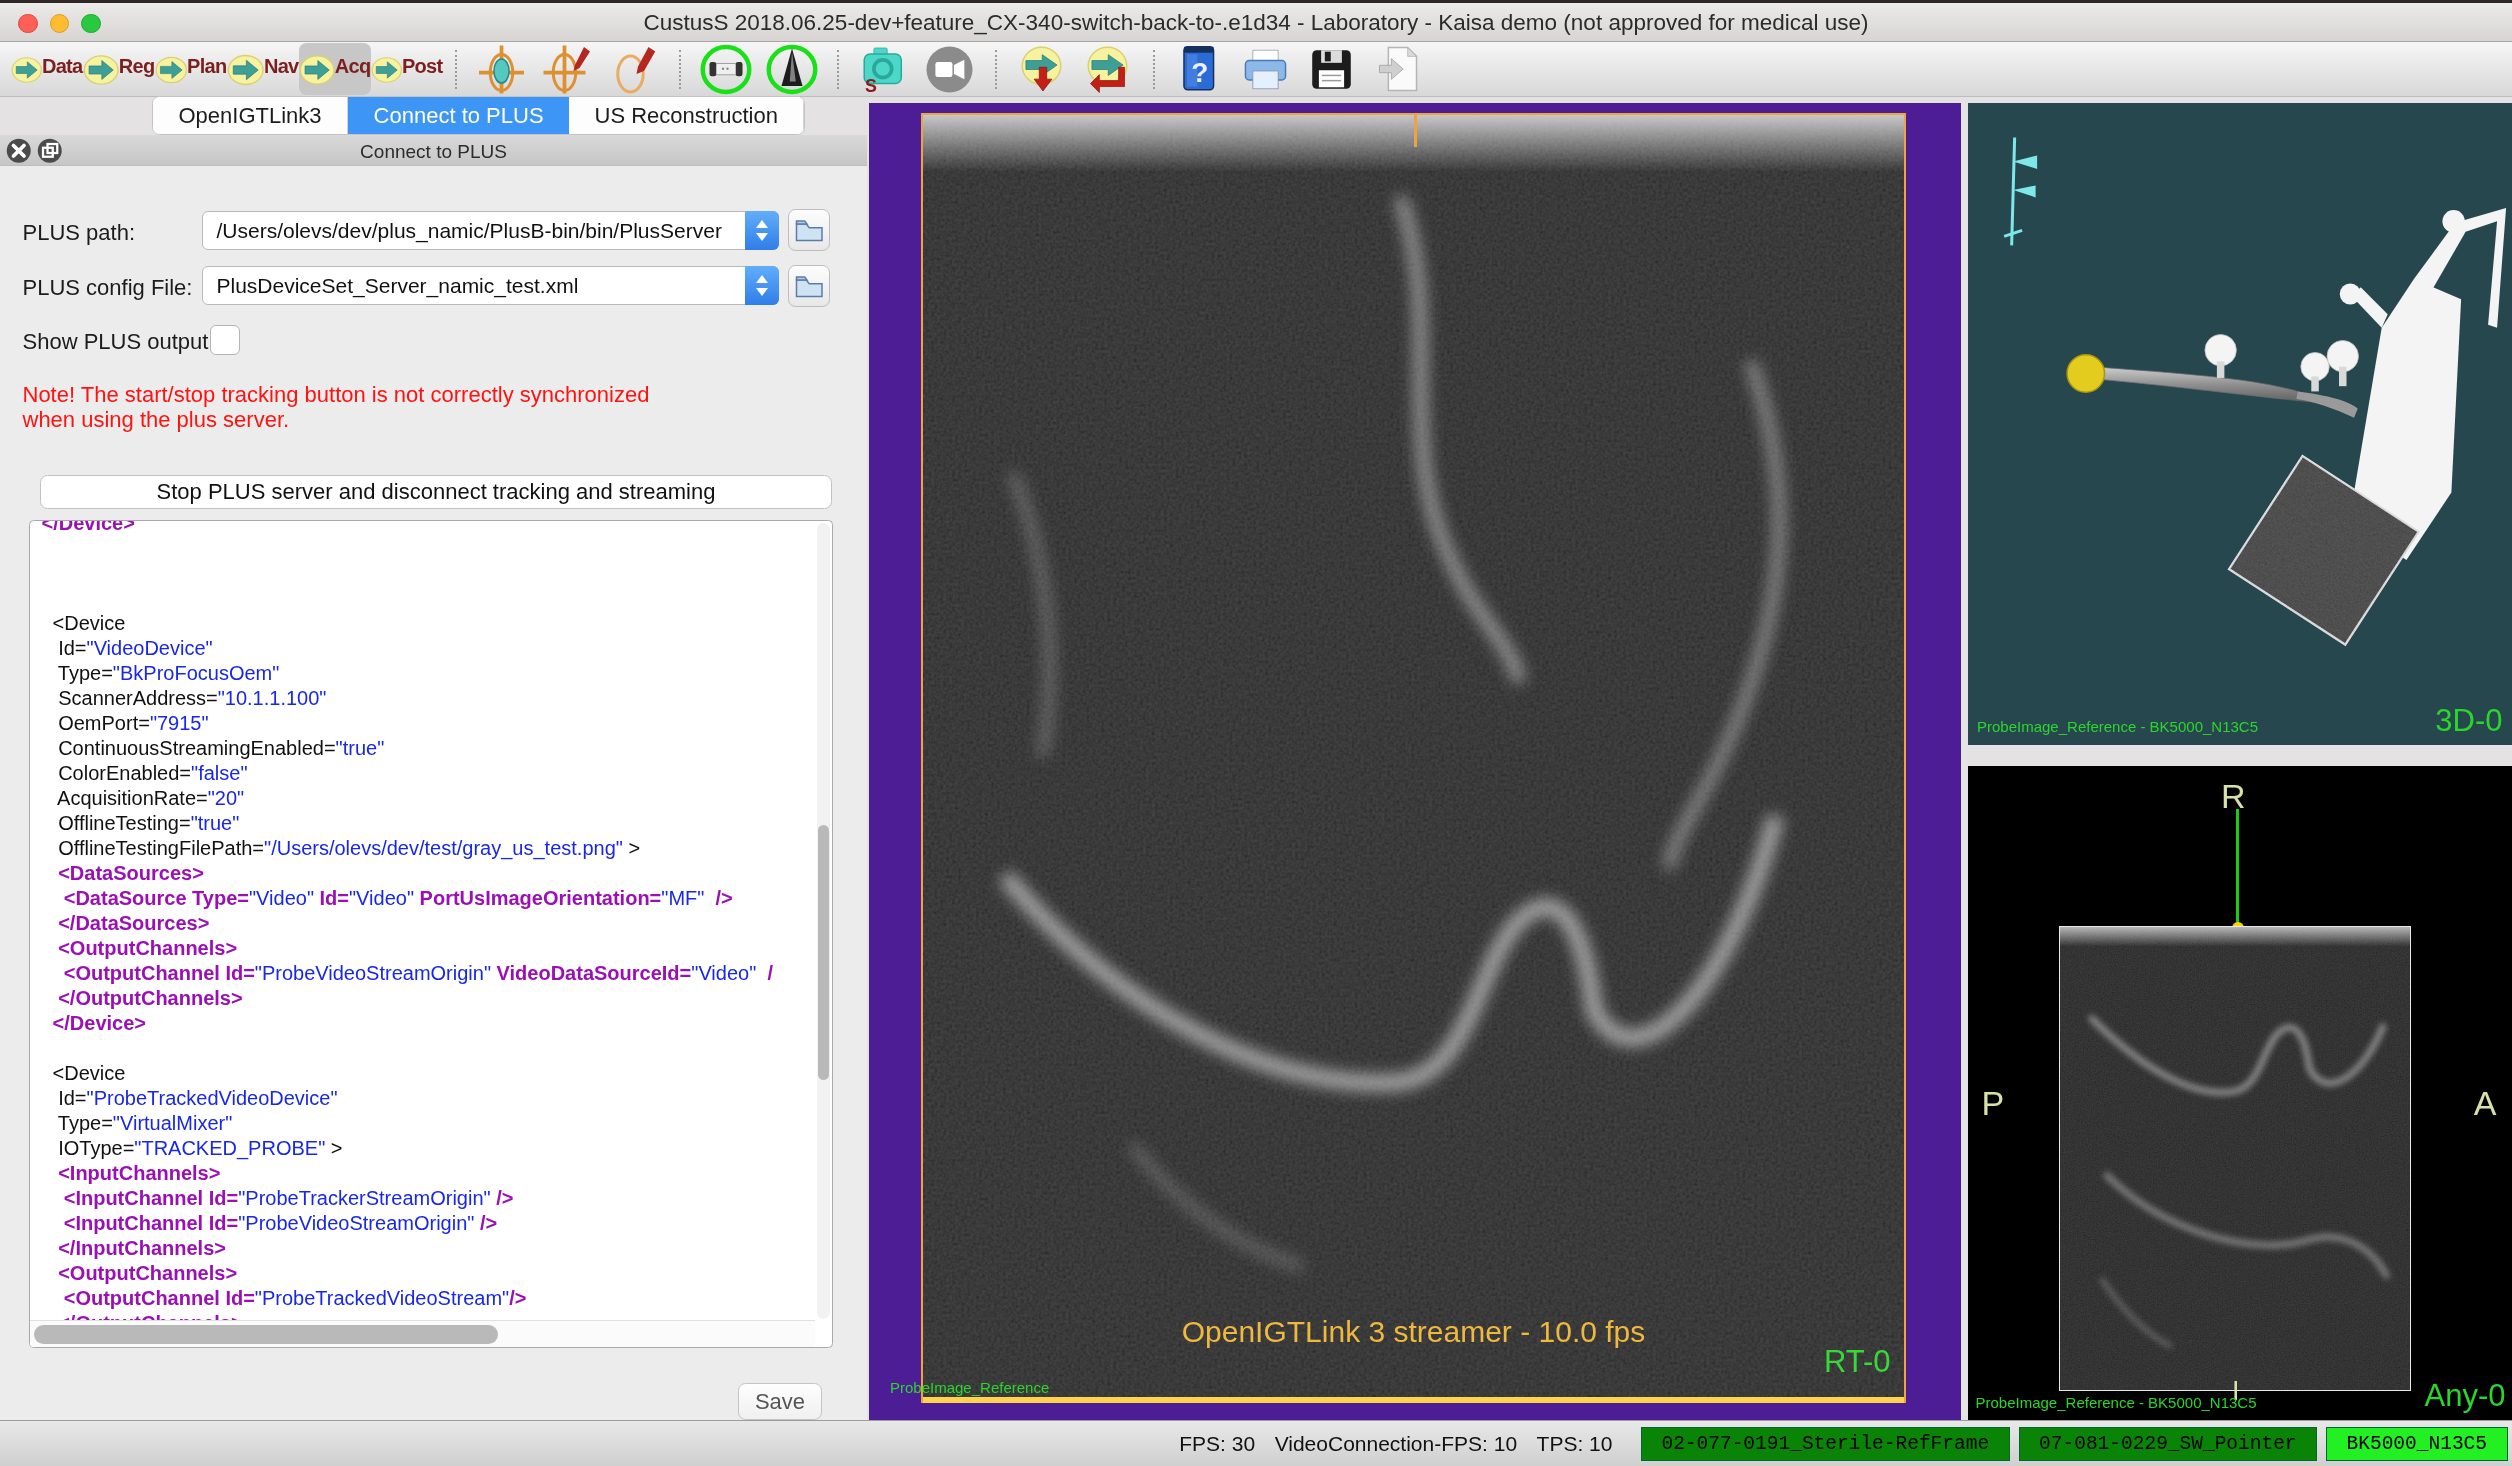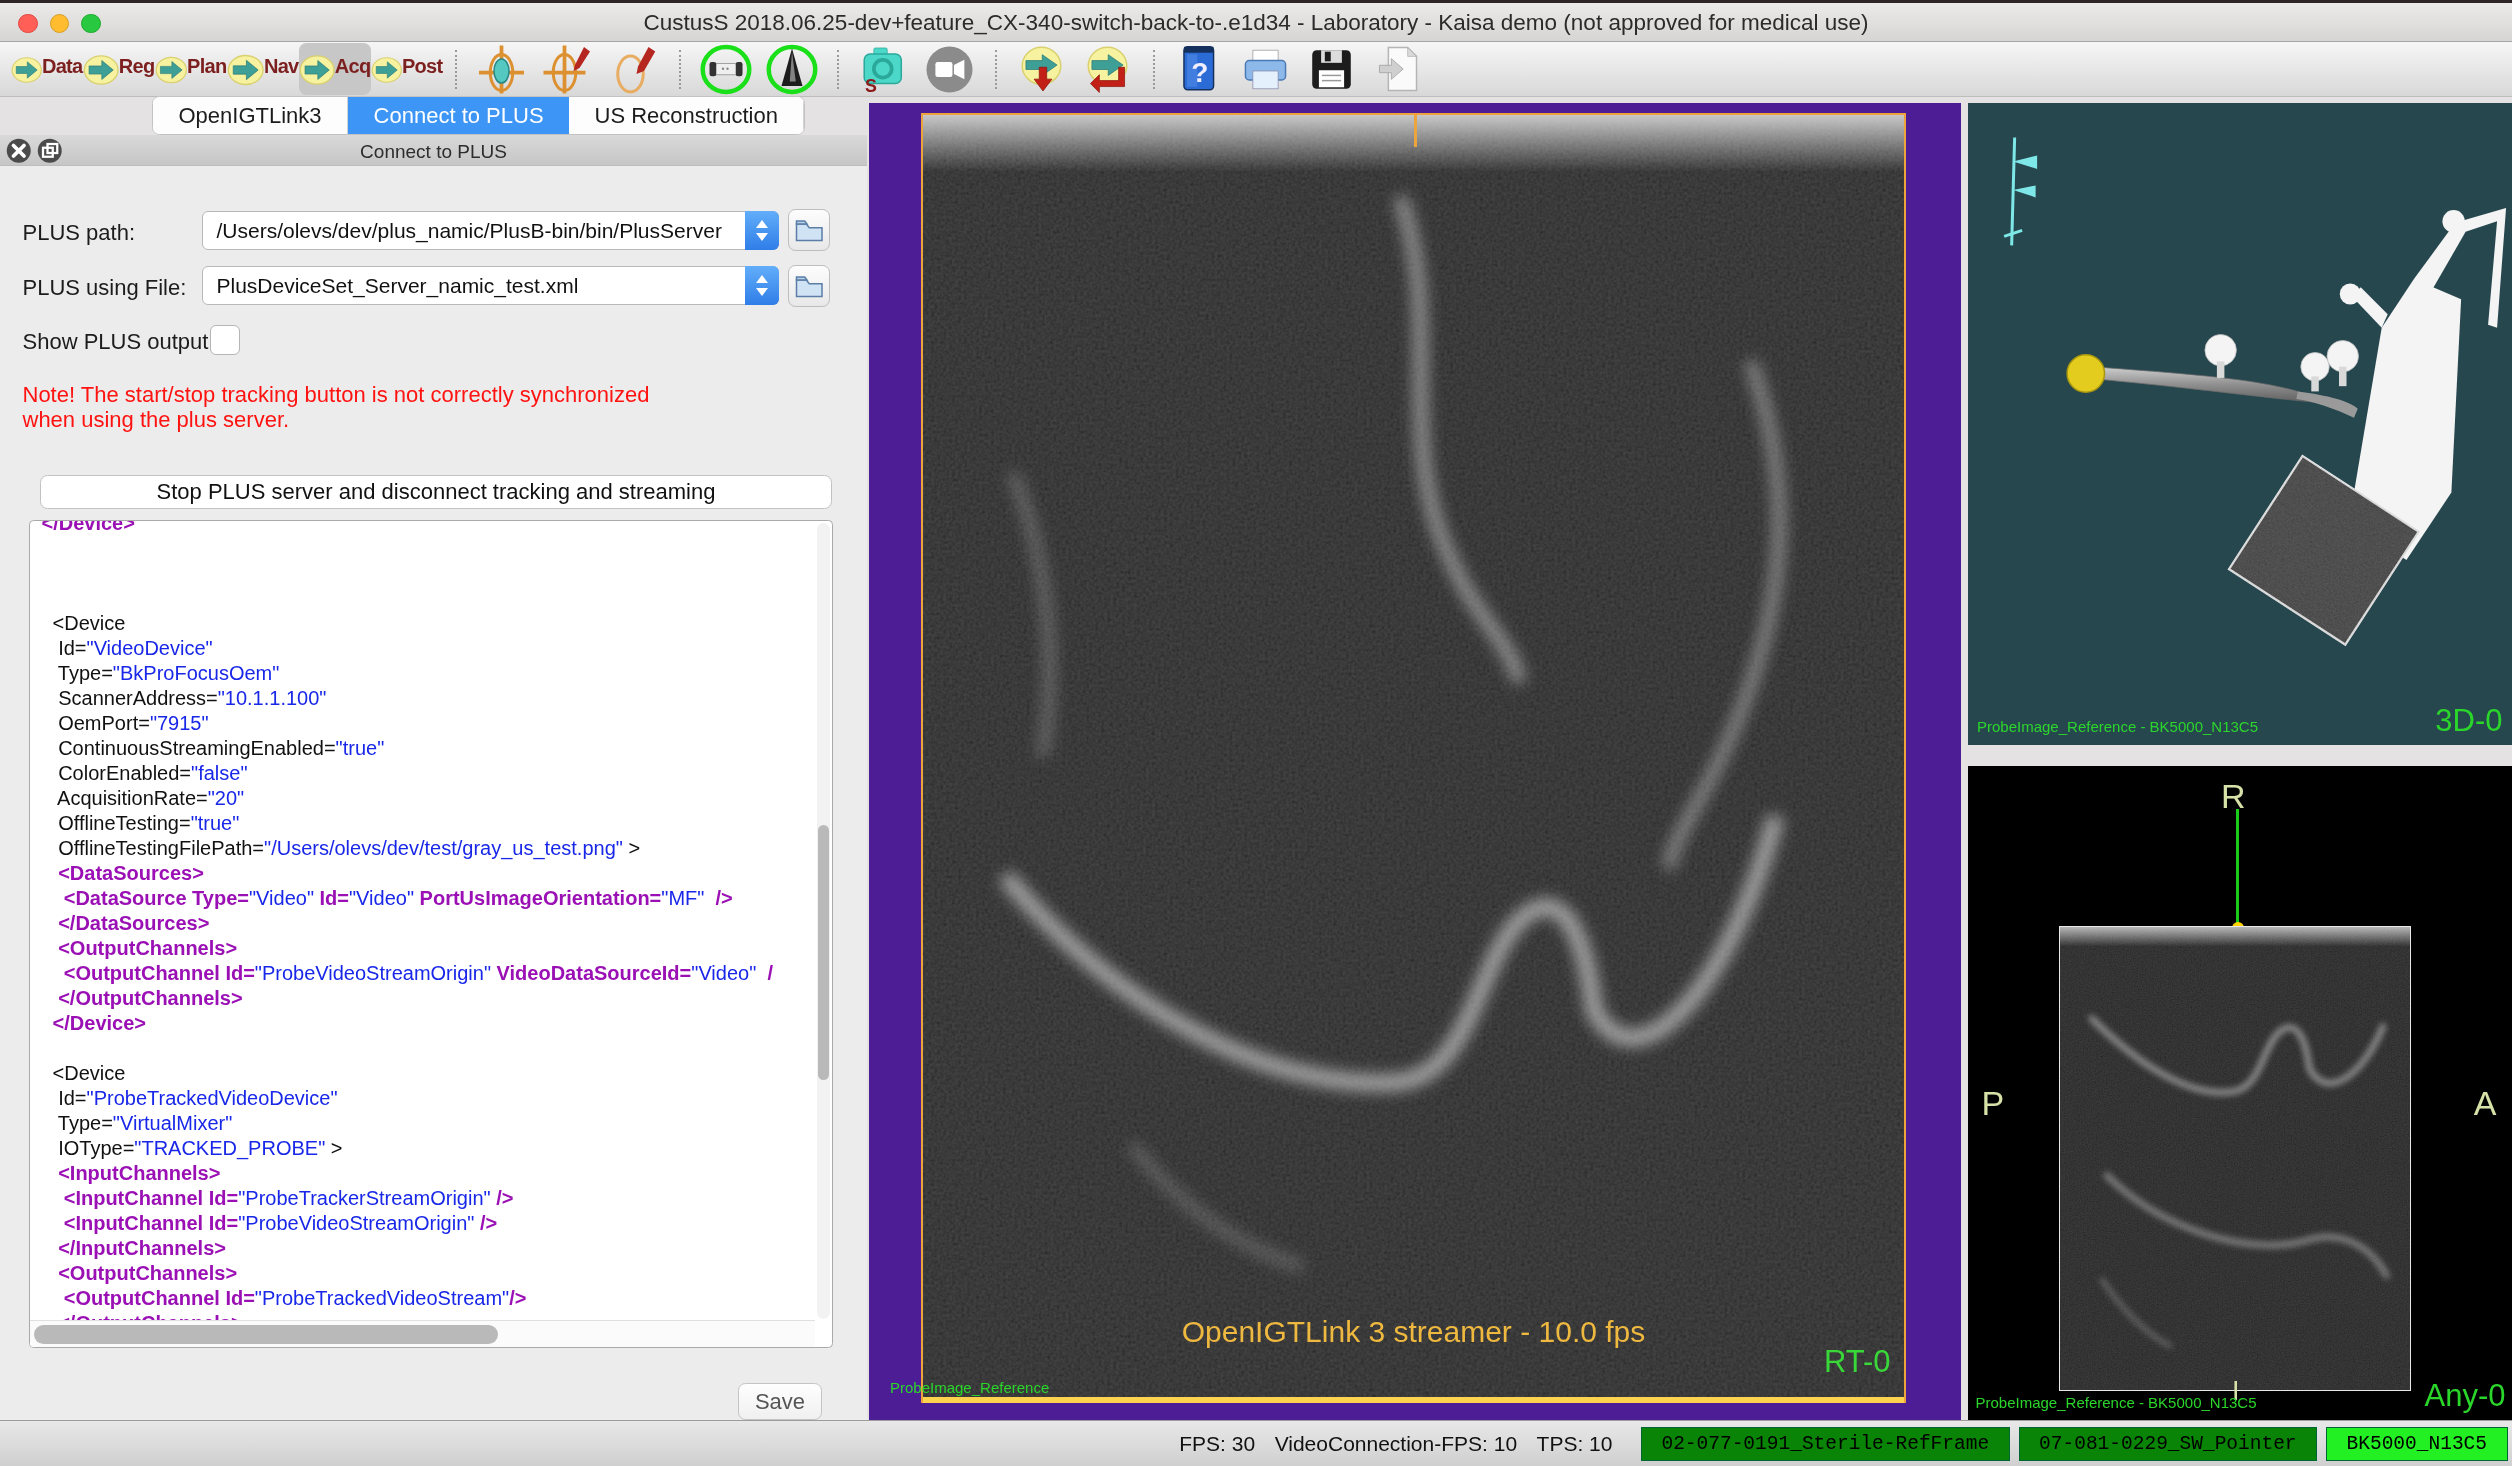--- a/index.html
+++ b/index.html
@@ -314,21 +314,21 @@
             <div class="chev-dn"></div>
           </div>
       </div>
       <div class="folder-btn" style="left:788px; top:43px;">
         <svg width="28.5" height="24" viewBox="0 0 38 32">
             <path d="M2,8 h13 l4,5 h17 v17 h-34 z" fill="#cfe3f5" stroke="#5c7ea6" stroke-width="2"></path>
             <path d="M2,8 v-4 h11 l3,4 z" fill="#b3cfe8" stroke="#5c7ea6" stroke-width="2"></path>
           </svg>
       </div>
 
-      <div class="form-label" style="top:109px">PLUS using File:</div>
+      <div class="form-label" style="top:109px">PLUS config File:</div>
       <div class="combo" style="left:202px; top:100px; width:577px;">
         <div class="combo-text">PlusDeviceSet_Server_namic_test.xml</div>
         <div class="combo-stepper">
             <div class="chev-up"></div>
             <div class="chev-dn"></div>
           </div>
       </div>
       <div class="folder-btn" style="left:788px; top:99px;">
         <svg width="28.5" height="24" viewBox="0 0 38 32">
             <path d="M2,8 h13 l4,5 h17 v17 h-34 z" fill="#cfe3f5" stroke="#5c7ea6" stroke-width="2"></path>

